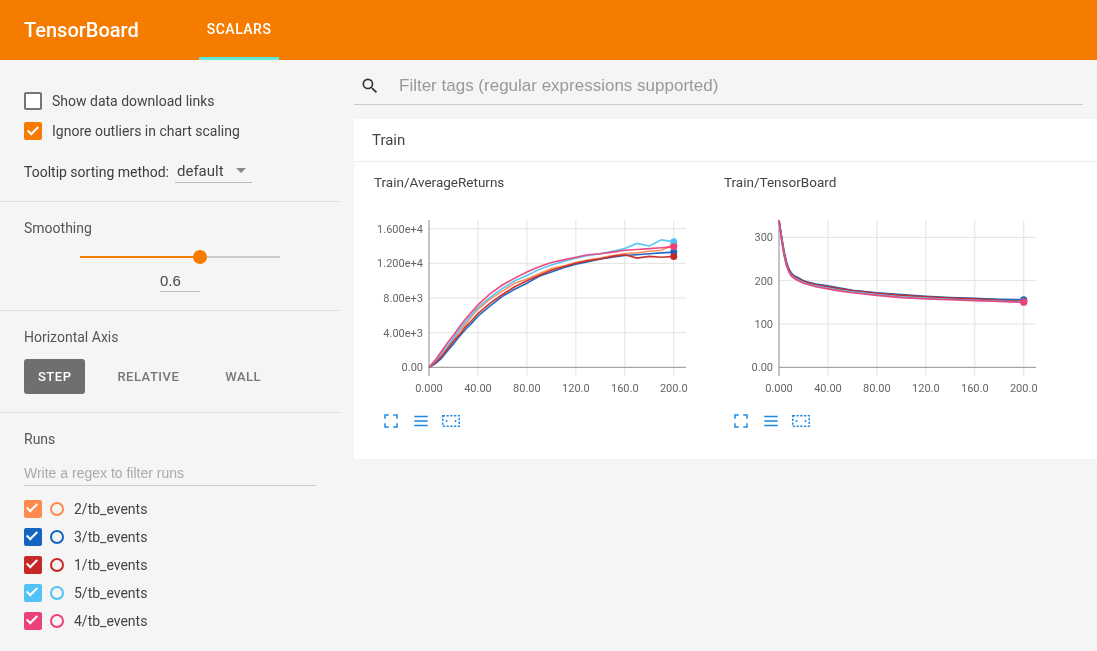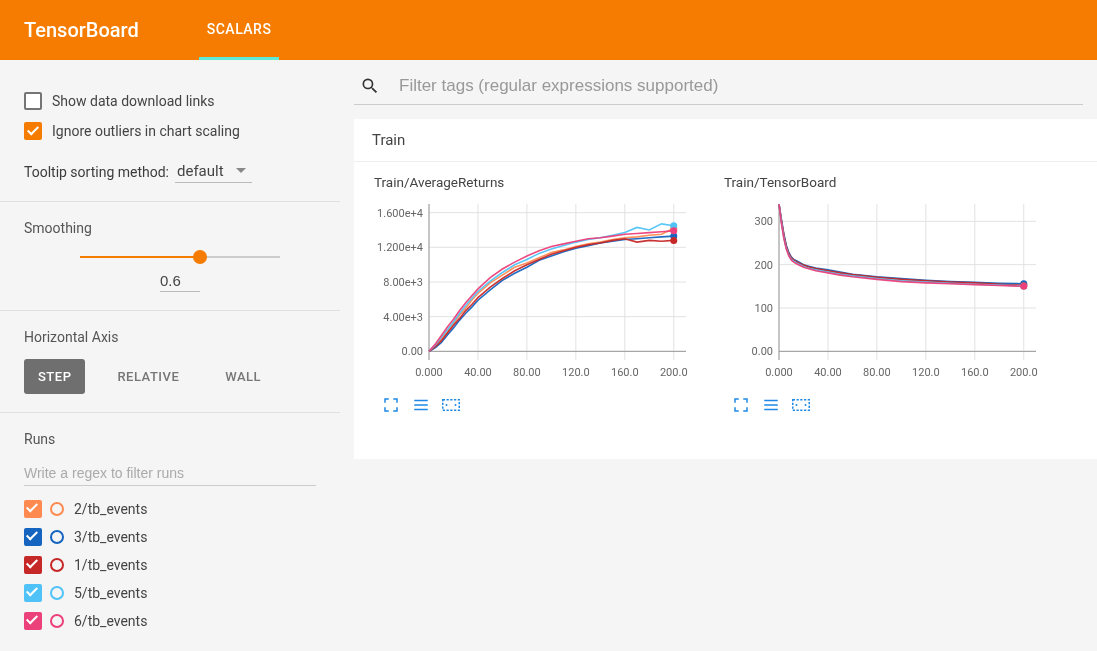--- a/index.html
+++ b/index.html
@@ -34,21 +34,21 @@
   .run-cb { width: 18px; height: 18px; border-radius: 2px; margin-right: 8px; position: relative; }
   .run-cb::after { content: ""; position: absolute; left: 5px; top: 1px; width: 4px; height: 9px; border: solid #fff; border-width: 0 2.5px 2.5px 0; transform: rotate(45deg); }
   .run-circle { width: 14px; height: 14px; border-radius: 50%; border: 2px solid; margin-right: 10px; }
   .filter-bar { display: flex; align-items: center; border-bottom: 1px solid #ccc; padding: 0 6px 6px 6px; margin: 0 14px 14px 0; gap: 13px; }
   .filter-input { flex: 1; border: none; background: transparent; font-size: 17px; color: #444; padding: 2px 6px; }
   .filter-input::placeholder { color: #999; }
   .panel { background: #fff; margin-right: 0; min-height: 340px; }
   .panel-header { padding: 12px 18px; border-bottom: 1px solid #eee; color: #444; font-size: 15px; }
   .charts { display: flex; padding: 12px 0 12px 10px; gap: 10px; }
   .chart-cell { width: 340px; }
-  .chart-title { font-size: 13.5px; color: #444; margin: 0 0 6px 10px; }
+  .chart-title { font-size: 13.5px; color: #444; margin: 0 0 22px 10px; }
   svg.chart { display: block; }
   .axis-text { font-size: 11px; fill: #666; }
   .grid line { stroke: #e2e2e2; stroke-width: 1; }
   .chart-tools { display: flex; gap: 12px; margin: 10px 0 0 18px; }
   .tool { width: 18px; height: 18px; display: flex; align-items: center; justify-content: center; }
 </style>
 </head>
 <body>
 
 <div class="header">
@@ -117,21 +117,21 @@
           <span>1/tb_events</span>
         </div>
         <div class="run-row">
           <span class="run-cb" style="background:#4fc3f7"></span>
           <span class="run-circle" style="border-color:#4fc3f7"></span>
           <span>5/tb_events</span>
         </div>
         <div class="run-row">
           <span class="run-cb" style="background:#ec407a"></span>
           <span class="run-circle" style="border-color:#ec407a"></span>
-          <span>6/tb_events</span>
+          <span>4/tb_events</span>
         </div>
       </div>
 
   </div>
 
   <div class="content">
     <div class="filter-bar">
       <svg width="20" height="20" viewBox="0 0 24 24">
           <path fill="#333" d="M15.5 14h-.79l-.28-.27A6.471 6.471 0 0016 9.5 6.5 6.5 0 109.5 16c1.61 0 3.09-.59 4.23-1.57l.27.28v.79l5 4.99L20.49 19l-4.99-5zM9.5 14A4.5 4.5 0 119.5 5a4.5 4.5 0 010 9z"></path>
         </svg>

